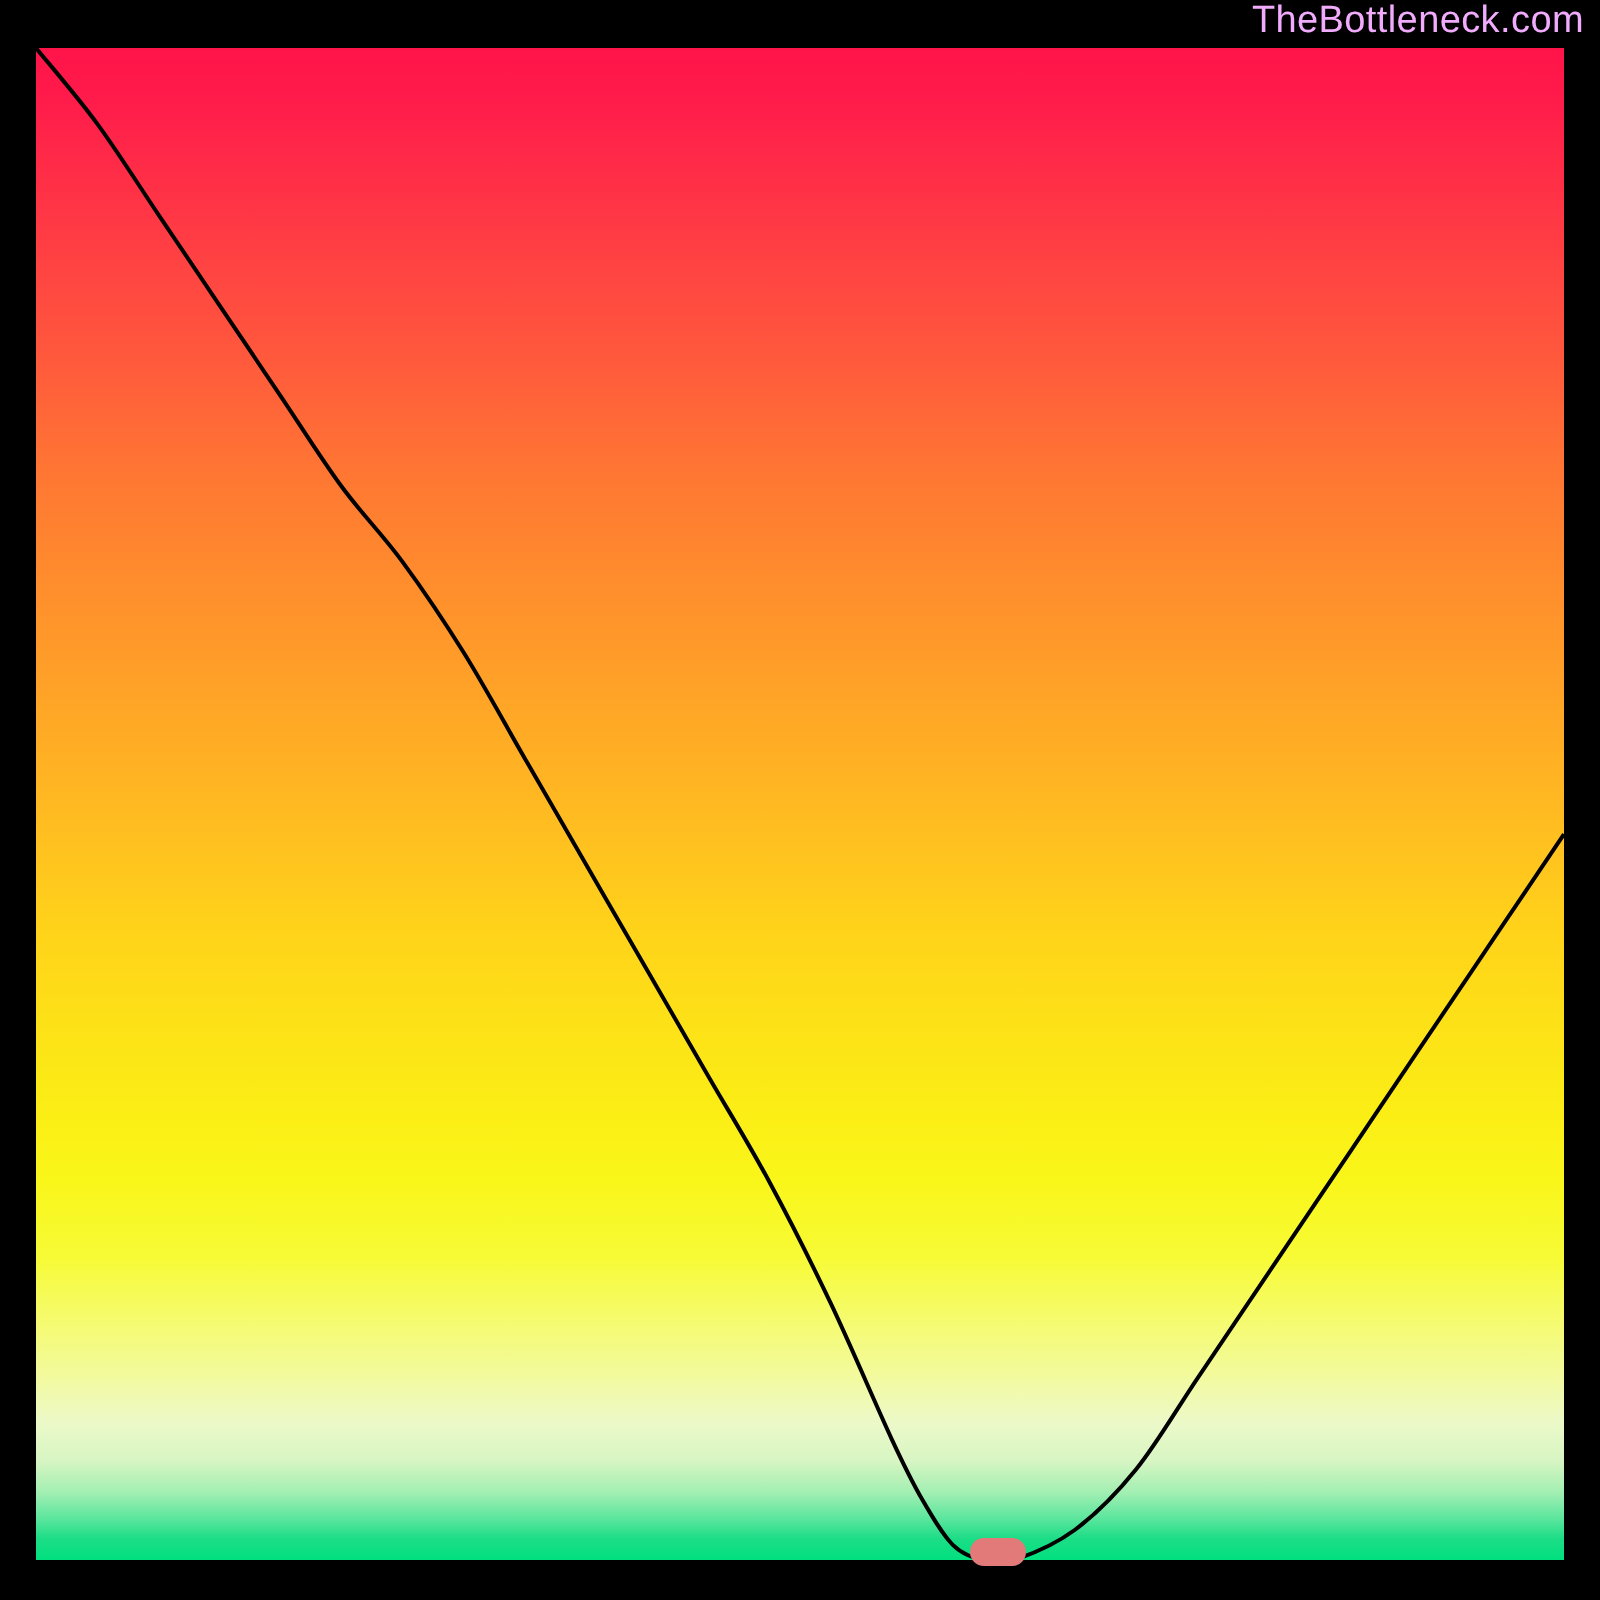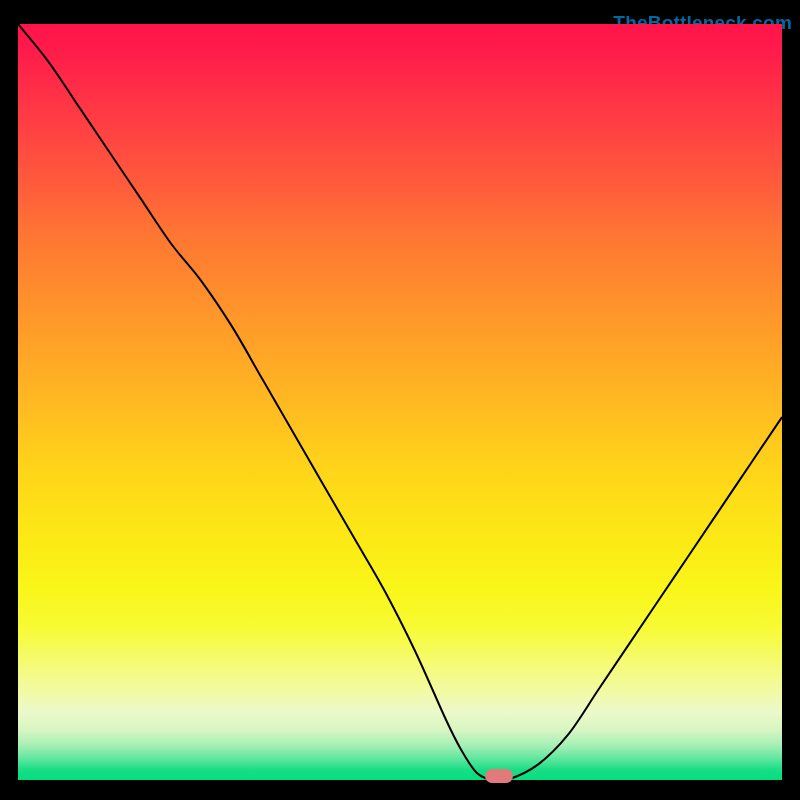--- a/index.html
+++ b/index.html
@@ -44,26 +44,26 @@
       #ecf9c9 91%,
       #d6f5c2 93.5%,
       #a3efb3 95.5%,
       #5ee69e 97.2%,
       #1cdd86 98.6%,
       #00e07f 100%
     );
   }
   .watermark {
     position: absolute;
-    top: 12px;
+    top: 0;
     right: 8px;
-    color: #0369a1;
+    color: #f0abfc;
     font-size: 19px;
     letter-spacing: 0.2px;
-    font-weight: 700;
+    font-weight: 400;
   }
   svg.curve {
     position: absolute;
     top: 0;
     left: 0;
     width: 764px;
     height: 756px;
   }
   .marker {
     position: absolute;

